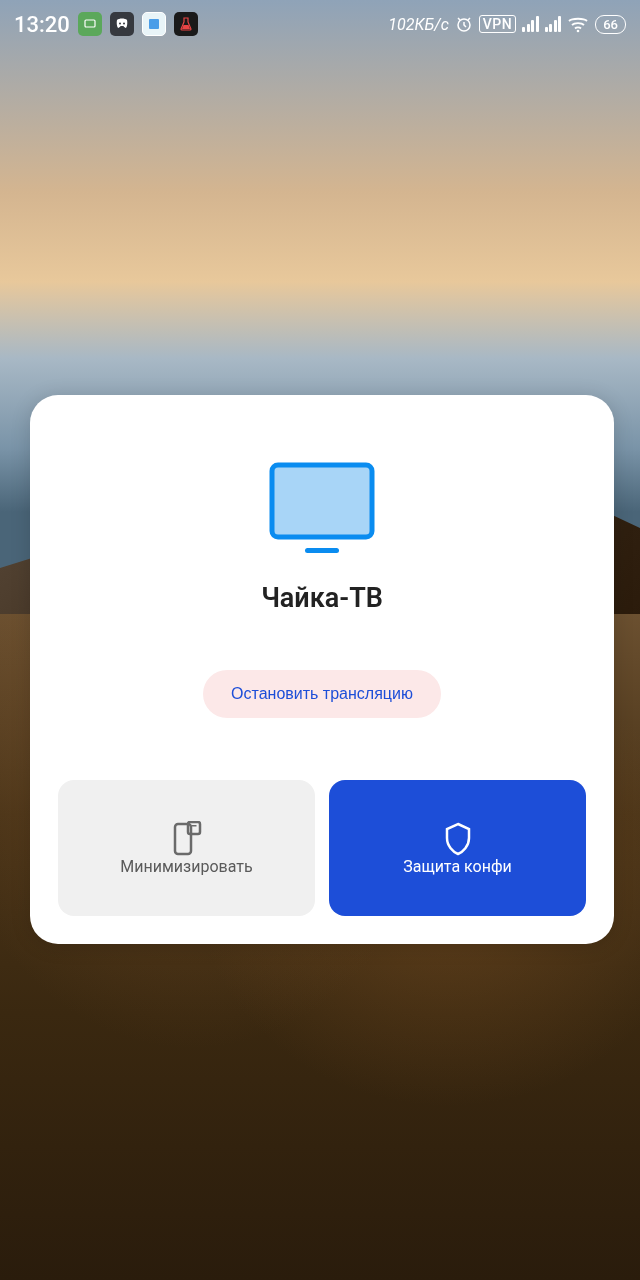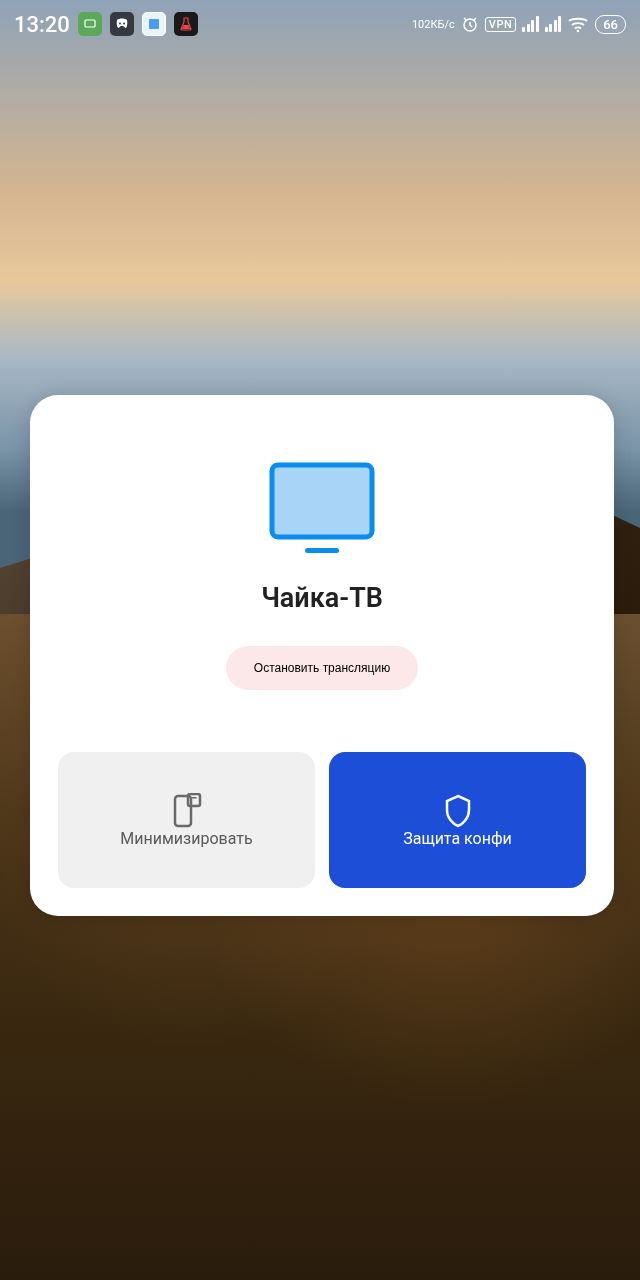--- a/index.html
+++ b/index.html
@@ -99,27 +99,28 @@
     .app-white { background: #e8f4f8; border: 1px solid #fff; }
     .app-beaker { background: #1a1a1a; display: flex; align-items: center; justify-content: center; }
     
     .status-right {
       display: flex;
       align-items: center;
       gap: 6px;
     }
     
     .net-speed {
-      font-size: 11px;
+      font-size: 16px;
+      font-style: italic;
     }
     
     .vpn-badge {
       border: 1.5px solid white;
       padding: 0 3px;
-      font-size: 11px;
+      font-size: 14px;
       border-radius: 3px;
       font-weight: 500;
       letter-spacing: 0.5px;
     }
     
     .signal-bars {
       display: inline-flex;
       align-items: flex-end;
       gap: 1.5px;
       height: 16px;
@@ -162,27 +163,27 @@
     .device-name {
       text-align: center;
       font-size: 27px;
       font-weight: 600;
       color: #222;
       margin-top: 22px;
     }
     
     .stop-button {
       display: block;
-      margin: 32px auto 0;
+      margin: 56px auto 0;
       background: #fce8e8;
-      color: #000000;
+      color: #1d4ed8;
       border: none;
       padding: 15px 28px;
       border-radius: 30px;
-      font-size: 12px;
+      font-size: 16px;
       font-weight: 400;
       cursor: pointer;
     }
     
     .options {
       display: flex;
       gap: 14px;
       margin-top: 62px;
     }
     

